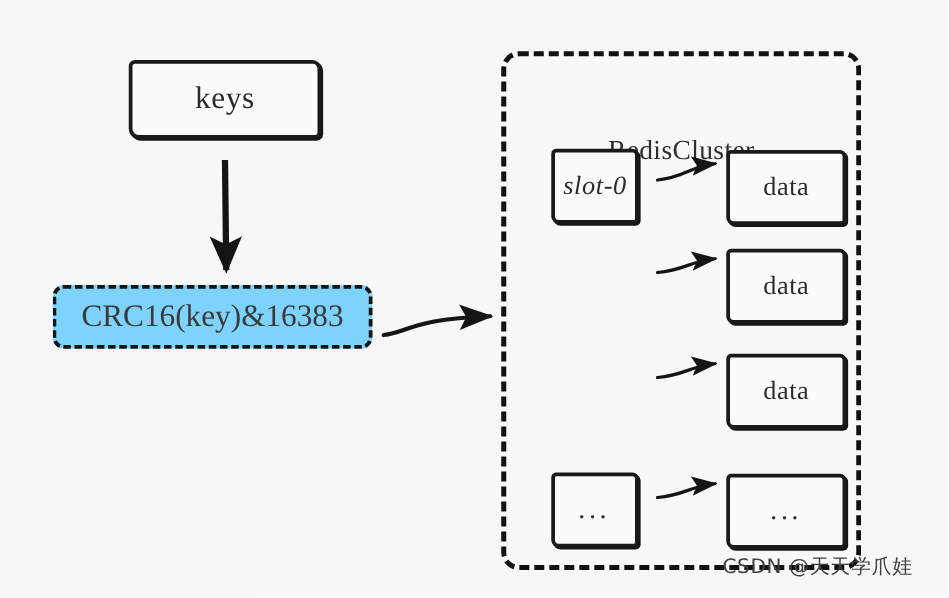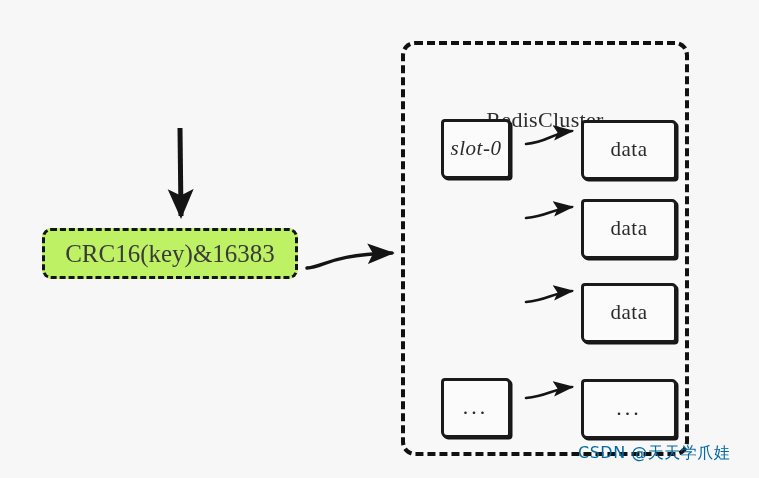--- a/index.html
+++ b/index.html
@@ -47,21 +47,21 @@
   }
 
   
   #crc-box {
     position: absolute;
     box-sizing: border-box;
     left: 42px;
     top: 228px;
     width: 256px;
     height: 51px;
-    background: #bef264;
+    background: #7dd3fc;
     border: 3.5px dashed #141414;
     border-radius: 9px;
     display: flex;
     align-items: center;
     justify-content: center;
     font-size: 25px;
     color: #3a3a3a;
   }
 
   
@@ -114,30 +114,33 @@
     pointer-events: none;
   }
 
   
   #watermark {
     position: absolute;
     left: 578px;
     top: 443px;
     font-family: "DejaVu Sans", sans-serif;
     font-size: 16px;
-    color: #0369a1;
+    color: #404040;
     white-space: nowrap;
     letter-spacing: .5px;
   }
 </style>
 </head>
 <body>
 
 <div id="canvas">
 
+  <div class="hbox" id="keys-box">
+    <span class="lbl">keys</span>
+  </div>
 
   <div id="crc-box">
     <span class="lbl">CRC16(key)&amp;16383</span>
   </div>
 
   <div id="cluster-box">
     <div id="cluster-title">RedisCluster</div>
 
     <div class="row" style="top:74px;">
       <div class="hbox slot-box">

